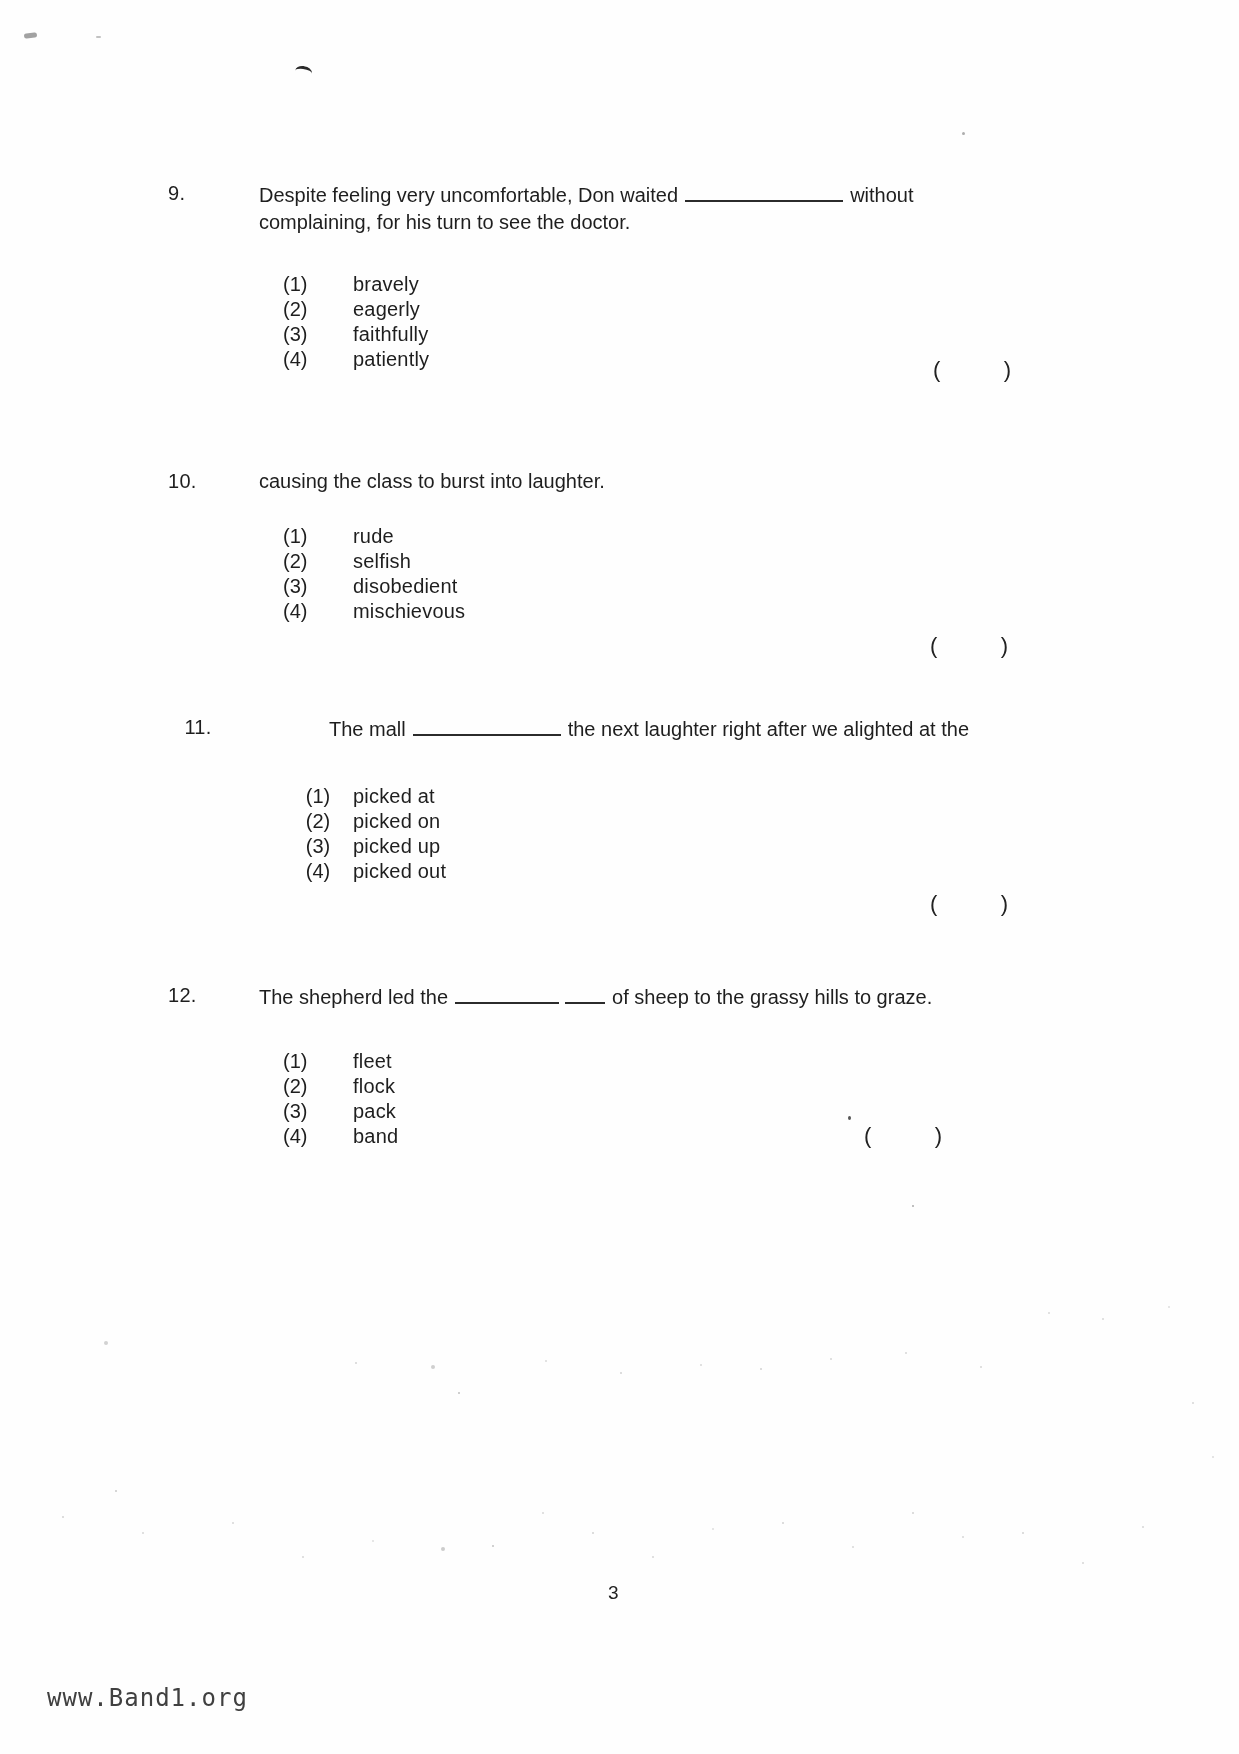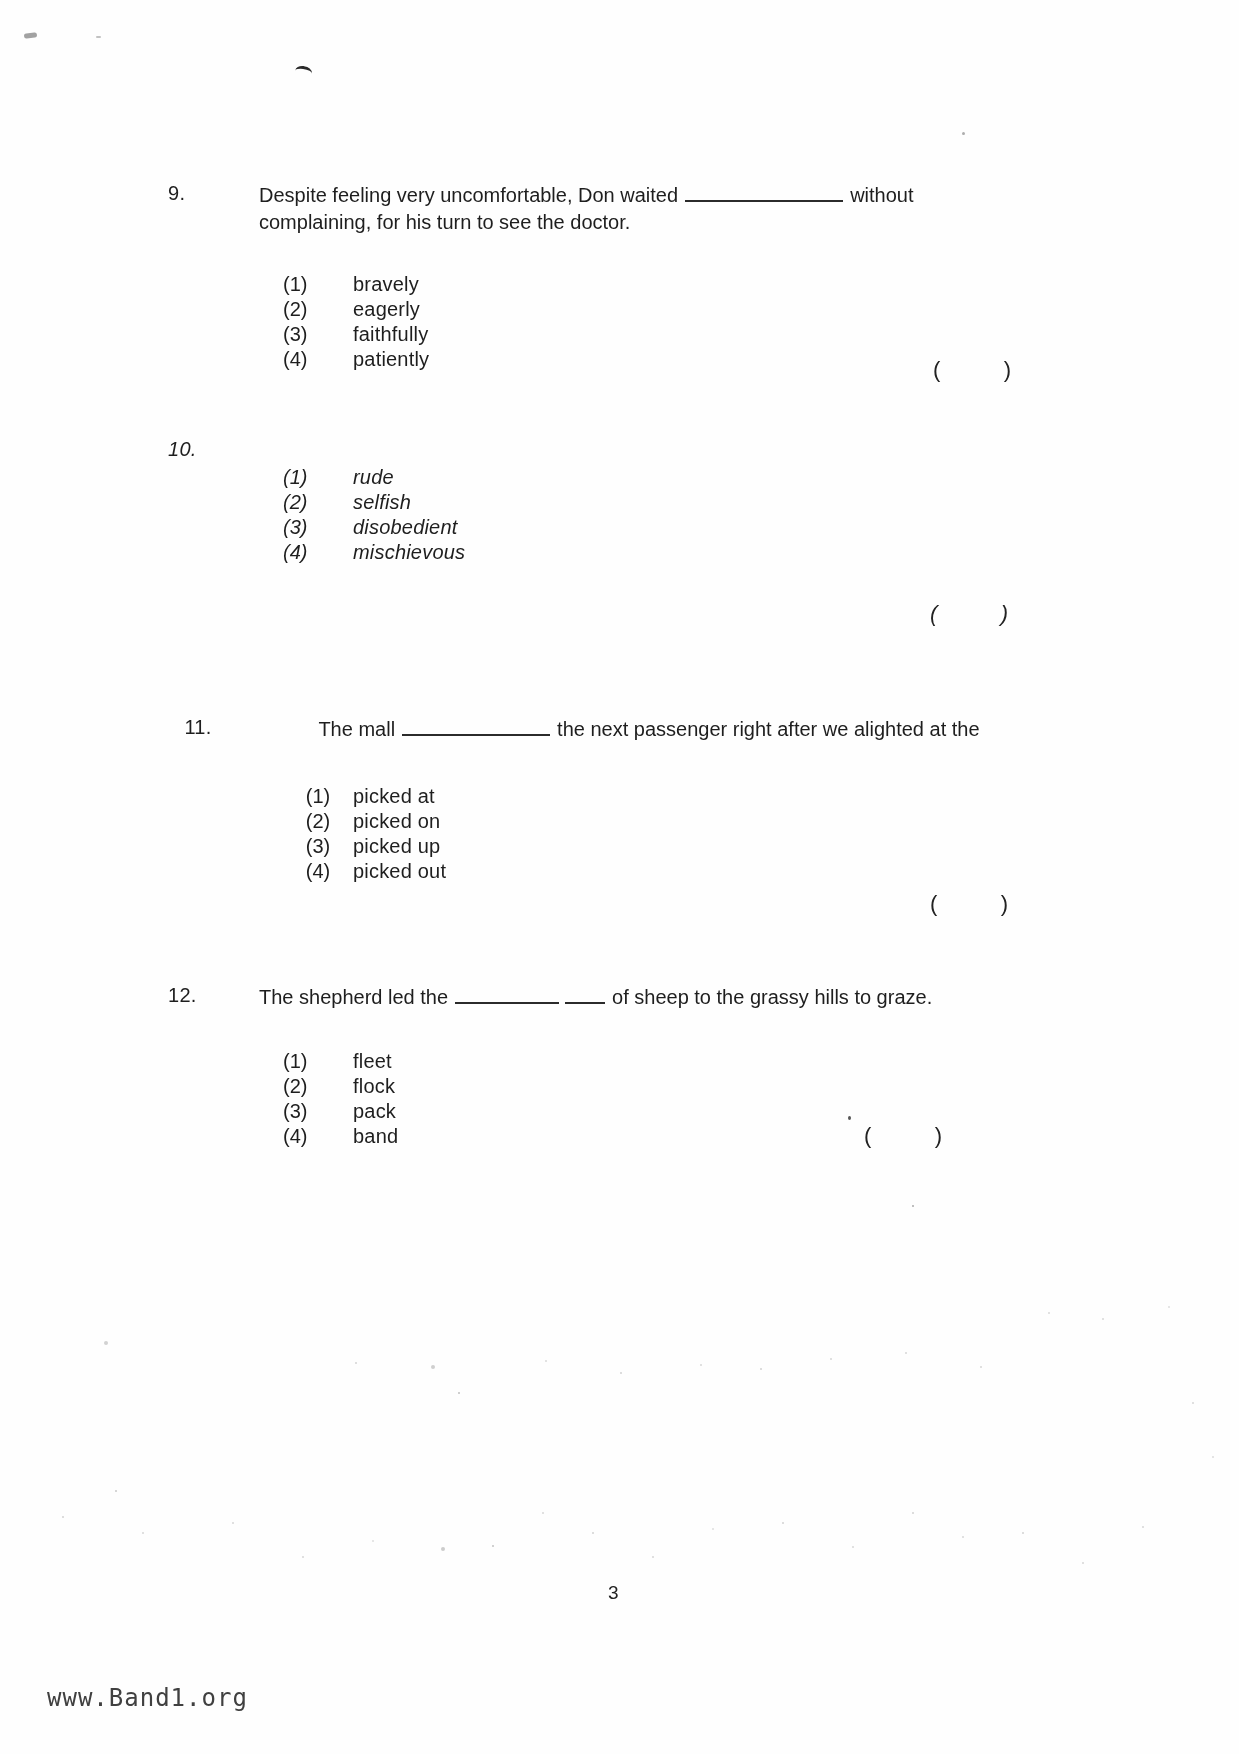--- a/index.html
+++ b/index.html
@@ -18,21 +18,21 @@
   .scan-content{
     position:absolute;left:0;top:0;width:100%;height:100%;
     filter:blur(0.3px);
   }
   
   .question{
     position:absolute;left:168px;width:860px;
     font-size:20px;line-height:27px;
   }
   .q9{top:180px;}
-  .q10{top:436px;font-style:italic;}
+  .q10{top:468px;}
   .q11{top:714px;text-align:center;}
   .q12{top:982px;}
   .qnum{
     position:absolute;left:0;top:0;width:60px;
     letter-spacing:.3px;
   }
   .qbody{margin-left:91px;width:780px;}
   .qline{white-space:nowrap;}
   .blank{
     display:inline-block;
@@ -154,20 +154,21 @@
       </div>
       <div class="answer-bracket">
           <span>(</span>
           <span>)</span>
         </div>
     </div>
 
     <div class="question q10">
       <div class="qnum">10.</div>
       <div class="qbody">
+        <div class="qline">causing the class to burst into laughter.</div>
         <div class="options">
           <div class="option">
               <span class="opt-label">(1)</span>
               <span class="opt-text">rude</span>
             </div>
           <div class="option">
               <span class="opt-label">(2)</span>
               <span class="opt-text">selfish</span>
             </div>
           <div class="option">
@@ -182,21 +183,21 @@
       </div>
       <div class="answer-bracket">
           <span>(</span>
           <span>)</span>
         </div>
     </div>
 
     <div class="question q11">
       <div class="qnum">11.</div>
       <div class="qbody">
-        <div class="qline"><span>The mall</span><span class="blank bq11"></span><span>the next passenger right after we alighted at the</span></div>
+        <div class="qline"><span>The mall</span><span class="blank bq11"></span><span>the next laughter right after we alighted at the</span></div>
         <div class="options">
           <div class="option">
               <span class="opt-label">(1)</span>
               <span class="opt-text">picked at</span>
             </div>
           <div class="option">
               <span class="opt-label">(2)</span>
               <span class="opt-text">picked on</span>
             </div>
           <div class="option">

